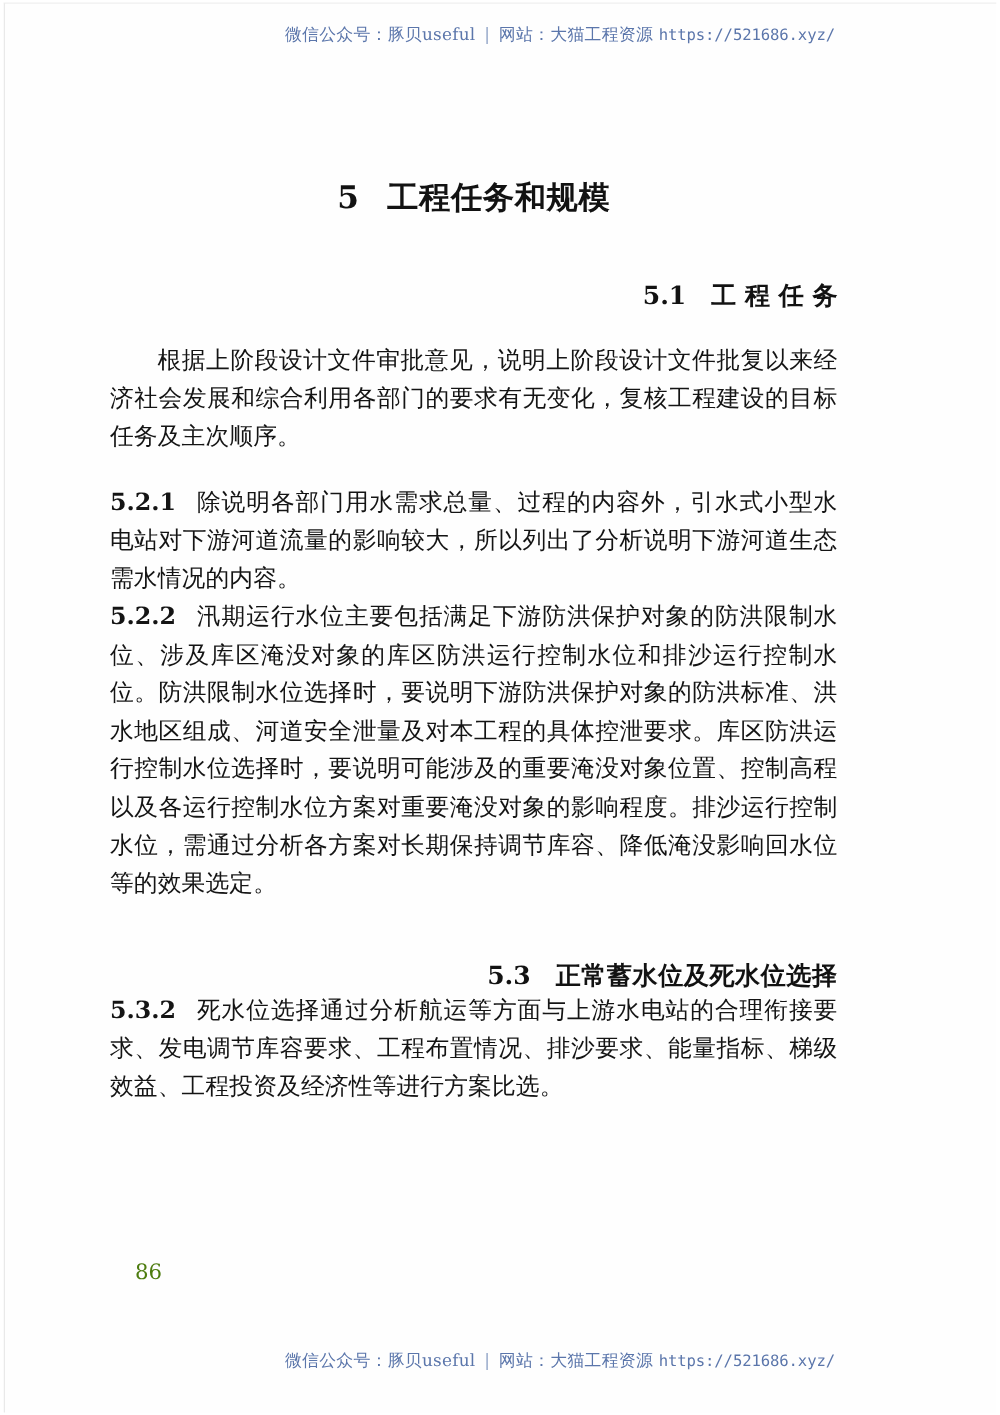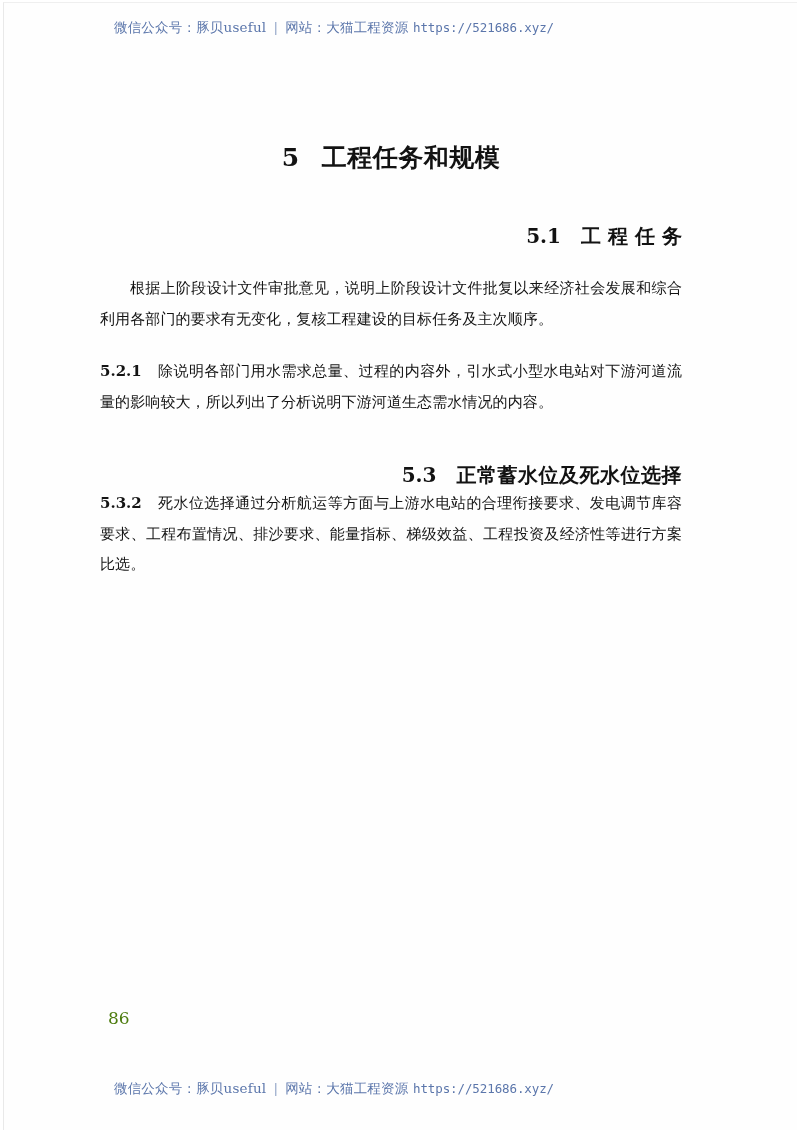--- a/index.html
+++ b/index.html
@@ -27,21 +27,21 @@
     border-left: 1px solid #e9e9e9;
     border-top: 1px solid #efefef;
     box-sizing: border-box;
   }
 
   
   .watermark {
     position: absolute;
     left: 0;
     width: 668px;
-    text-align: center;
+    text-align: right;
     color: #5b76ab;
     font-size: 13.5px;
     letter-spacing: 0.2px;
     white-space: nowrap;
   }
   .watermark-top { top: 19px; }
   .watermark-bottom { top: 1080px; }
 
   .wm-cn {
     font-family: "DejaVu Serif", "Liberation Serif", serif;
@@ -53,21 +53,21 @@
   }
   .wm-sep {
     display: inline-block;
     padding: 0 7px;
     color: #8fa3c6;
   }
 
   
   .content {
     position: absolute;
-    left: 100px;
+    left: 88px;
     top: 0;
     width: 582px;
   }
 
   
   .chapter-title {
     margin: 0;
     padding-top: 142px;
     text-align: center;
     font-size: 25px;
@@ -103,21 +103,21 @@
     letter-spacing: 0.5px;
   }
 
   .h-5-1 { padding-top: 50px; }
   .h-5-2 { padding-top: 46px; }
   .h-5-3 { padding-top: 45px; }
 
   
   p.body-para {
     margin: 0;
-    font-size: 15px;
+    font-size: 19px;
     line-height: 30.5px;
     color: #131313;
     text-align: justify;
     text-justify: inter-ideograph;
     letter-spacing: 0.1px;
     color: #141414;
   }
   p.indent-2 {
     text-indent: 2em;
   }
@@ -159,20 +159,21 @@
 
   <h2 class="section-heading h-5-1">
     <span class="num">5.1</span><span class="txt-spaced">工程任务</span>
   </h2>
 
   <p class="body-para indent-2 gap-after-title">根据上阶段设计文件审批意见，说明上阶段设计文件批复以来经济社会发展和综合利用各部门的要求有无变化，复核工程建设的目标任务及主次顺序。</p>
 
 
   <p class="body-para gap-after-52"><span class="clause-num">5.2.1</span><span>除说明各部门用水需求总量、过程的内容外，引水式小型水电站对下游河道流量的影响较大，所以列出了分析说明下游河道生态需水情况的内容。</span></p>
 
+  <p class="body-para"><span class="clause-num">5.2.2</span><span>汛期运行水位主要包括满足下游防洪保护对象的防洪限制水位、涉及库区淹没对象的库区防洪运行控制水位和排沙运行控制水位。防洪限制水位选择时，要说明下游防洪保护对象的防洪标准、洪水地区组成、河道安全泄量及对本工程的具体控泄要求。库区防洪运行控制水位选择时，要说明可能涉及的重要淹没对象位置、控制高程以及各运行控制水位方案对重要淹没对象的影响程度。排沙运行控制水位，需通过分析各方案对长期保持调节库容、降低淹没影响回水位等的效果选定。</span></p>
 
   <h2 class="section-heading h-5-3">
     <span class="num">5.3</span><span class="txt-tight">正常蓄水位及死水位选择</span>
   </h2>
 
 
   <p class="body-para"><span class="clause-num">5.3.2</span><span>死水位选择通过分析航运等方面与上游水电站的合理衔接要求、发电调节库容要求、工程布置情况、排沙要求、能量指标、梯级效益、工程投资及经济性等进行方案比选。</span></p>
 
 </div>
 

